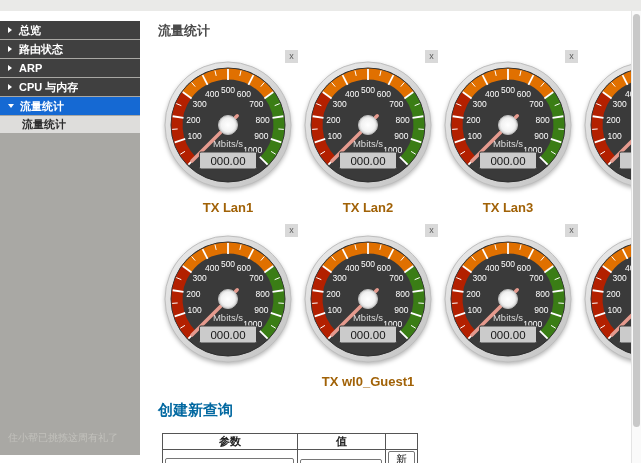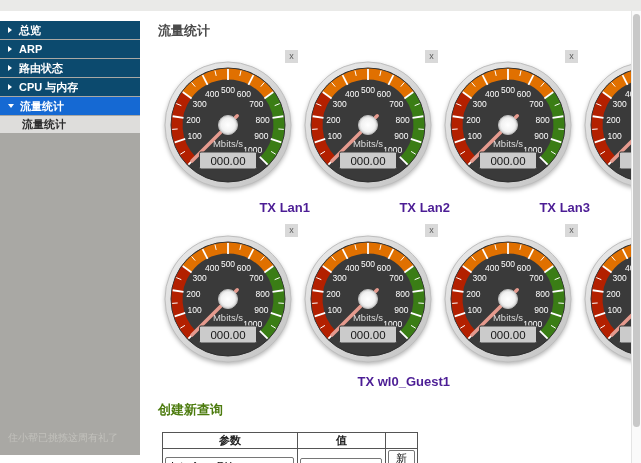--- a/index.html
+++ b/index.html
@@ -4,21 +4,21 @@
 <style>
   * { box-sizing: border-box; margin: 0; padding: 0; }
   html,body { background:#fff; }
   body { font-family: "Liberation Sans", sans-serif; }
   .screen { position:relative; width:641px; height:463px; overflow:hidden; background:#fff; }
 
   .top-strip { position:absolute; left:0; top:0; width:641px; height:11px; background:#eaeae8; }
 
   
   .sidebar { position:absolute; left:0; top:21px; width:140px; height:434px; background:#a9a8a4; }
-  .menu-item { height:18px; margin-bottom:1px; background:#0c4a6e; color:#fff;
+  .menu-item { height:18px; margin-bottom:1px; background:#404040; color:#fff;
                font-size:11px; font-weight:bold; display:flex; align-items:center;
                padding-left:8px; cursor:pointer; }
   .menu-item .tri { width:0; height:0; border-left:4px solid #fff; border-top:3px solid transparent;
                     border-bottom:3px solid transparent; margin-right:7px; flex:0 0 auto; }
   .menu-item.active { background:#1569d3; }
   .menu-item.active .tri { border-left:3px solid transparent; border-right:3px solid transparent;
                            border-top:4px solid #fff; border-bottom:none; width:0; height:0; margin-right:6px; }
   .menu-subitem { height:17px; margin-bottom:1px; background:#dedddb; color:#2e2e2e;
                   font-size:11px; font-weight:bold; display:flex; align-items:center;
                   padding-left:22px; cursor:pointer; }
@@ -26,30 +26,30 @@
 
   
   .content { position:absolute; left:158px; top:11px; width:483px; }
   .page-title { font-size:13px; font-weight:bold; color:#4a4a4a; margin-top:11px; }
 
   .gauge-grid { display:flex; flex-wrap:wrap; width:560px; margin-top:7px; row-gap:4px; }
   .gauge-cell { position:relative; width:140px; height:170px; }
   .close-btn { position:absolute; right:0; top:3px; width:13px; height:13px; background:#d9d9d9;
                color:#5a5a5a; font-size:9px; line-height:12px; text-align:center; cursor:pointer; }
   .gauge-svg { position:absolute; left:6px; top:14px; filter:drop-shadow(0 2px 2px rgba(0,0,0,0.28)); }
-  .gauge-label { position:absolute; left:12px; bottom:2px; width:140px; text-align:right;
-                 font-size:13px; font-weight:bold; color:#4c1d95; }
+  .gauge-label { position:absolute; left:0; bottom:2px; width:140px; text-align:center;
+                 font-size:13px; font-weight:bold; color:#a16207; }
 
   .labels text { fill:#fff; font-size:8.5px; text-anchor:middle; font-family:"Liberation Sans",sans-serif; }
   .unit-text { fill:#dcdcdc; font-size:9.5px; text-anchor:middle; font-family:"Liberation Sans",sans-serif; }
   .lcd-text { fill:#161616; font-size:11.5px; text-anchor:middle; font-family:"Liberation Sans",sans-serif; }
 
   
   .create-query { margin-top:10px; }
-  .cq-title { font-size:13px; font-weight:bold; color:#4d7c0f; }
+  .cq-title { font-size:15px; font-weight:bold; color:#0369a1; }
   .cq-table { border-collapse:collapse; margin-top:13px; margin-left:4px; }
   .cq-table th, .cq-table td { border:1px solid #555;margin-left:24px; }
   .cq-table th { font-size:11px; font-weight:bold; color:#222; height:16px; padding:0 4px; text-align:center; }
   .col-param { width:135px; } .col-value { width:88px; } .col-btn { width:32px; }
   .cq-table td { height:22px; padding:1px 2px; }
   .fake-select { display:flex; align-items:center; justify-content:space-between; width:129px; height:18px;
                  border:1px solid #767676; border-radius:2px; background:#fff; font-size:11px; color:#111;
                  padding:0 5px; cursor:pointer; }
   .value-input { width:82px; height:17px; border:1px solid #767676; border-radius:2px; font-size:11px; padding:0 3px; }
   .add-btn { height:18px; border:1px solid #767676; border-radius:2px; background:#fff; font-size:11px;
@@ -81,25 +81,25 @@
   <div class="top-strip"></div>
 
   <aside class="sidebar">
     <nav>
         <div class="menu-item">
     <span class="tri"></span>
     <span>总览</span>
   </div>
         <div class="menu-item">
     <span class="tri"></span>
-    <span>ARP</span>
+    <span>路由状态</span>
   </div>
         <div class="menu-item">
     <span class="tri"></span>
-    <span>路由状态</span>
+    <span>ARP</span>
   </div>
         <div class="menu-item">
     <span class="tri"></span>
     <span>CPU 与内存</span>
   </div>
         <div class="menu-item active">
     <span class="tri"></span>
     <span>流量统计</span>
   </div>
         <div class="menu-subitem">

